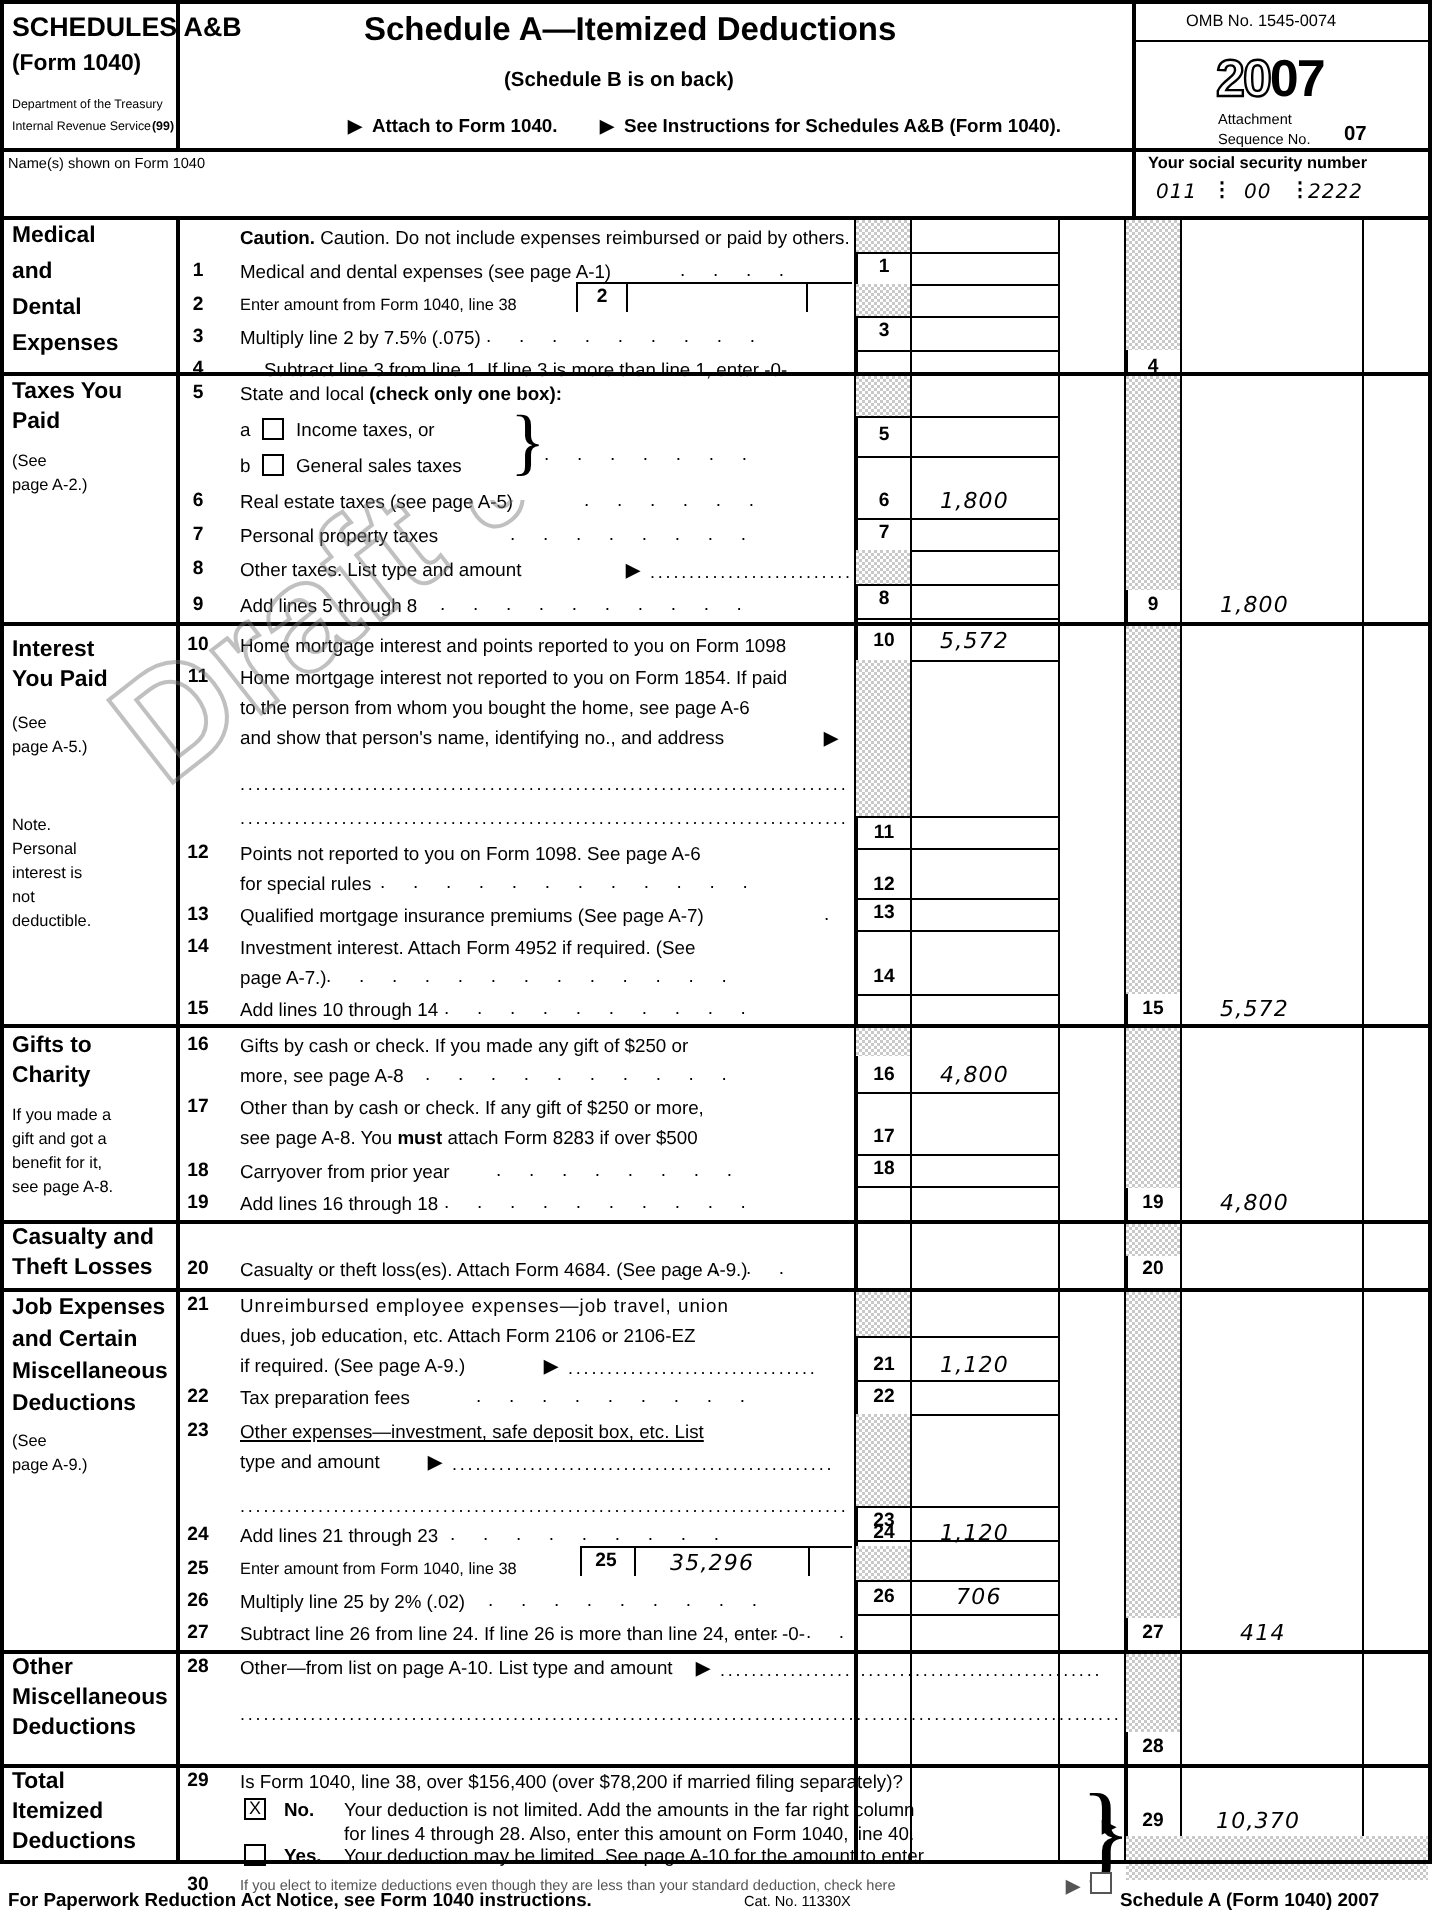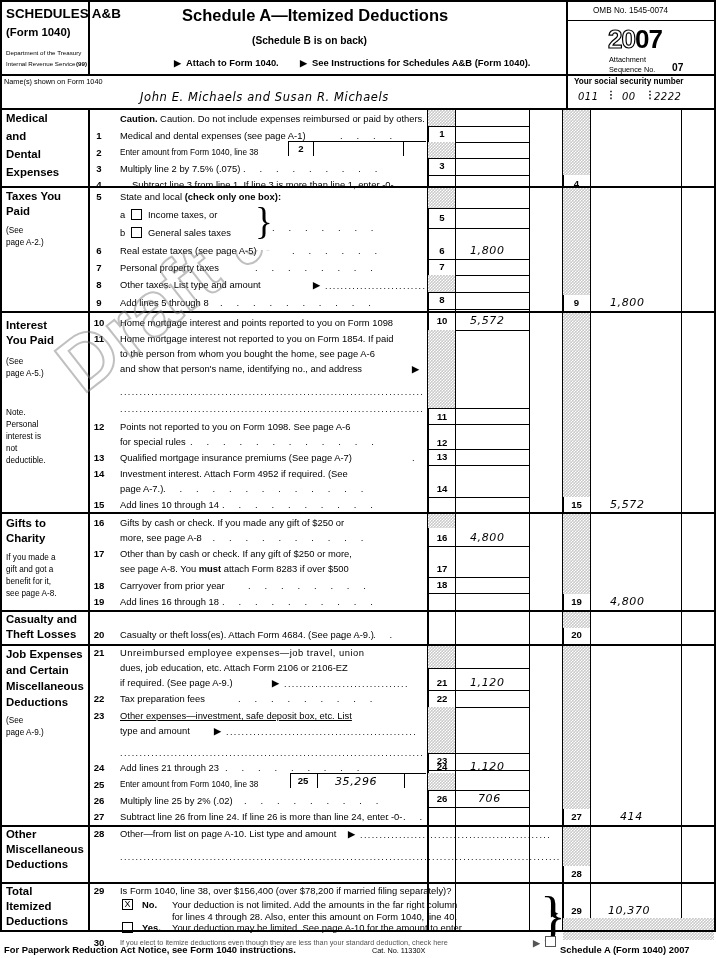--- a/index.html
+++ b/index.html
@@ -179,21 +179,20 @@
   <div class="txt" style="left:608px;top:24px;">
     <span class="yr-out">20</span><span class="yr-in">07</span>
   </div>
   <div class="txt sz7" style="left:609px;top:55px;">Attachment</div>
   <div class="txt sz7" style="left:609px;top:65px;">Sequence No.</div>
   <div class="txt b sz10" style="left:672px;top:62px;">07</div>
 
   <div class="hr" style="top:74px;height:2px;"></div>
 
   <div class="txt sz7" style="left:4px;top:77px;">Name(s) shown on Form 1040</div>
-  <div class="txt hand" style="left:140px;top:90px;font-size:11.5px;">John E. Michaels and Susan R. Michaels</div>
   <div class="vr2" style="left:566px;top:76px;height:32px;"></div>
   <div class="txt b sz8" style="left:574px;top:77px;">Your social security number</div>
   <div class="txt handsm" style="left:578px;top:91px;">011</div>
   <div class="txt b" style="left:606px;top:89px;font-size:10px;letter-spacing:0;">⋮</div>
   <div class="txt handsm" style="left:622px;top:91px;">00</div>
   <div class="txt b" style="left:645px;top:89px;font-size:10px;letter-spacing:0;">⋮</div>
   <div class="txt handsm" style="left:654px;top:91px;">2222</div>
 
   <div class="hr" style="top:108px;height:2px;"></div>
 

